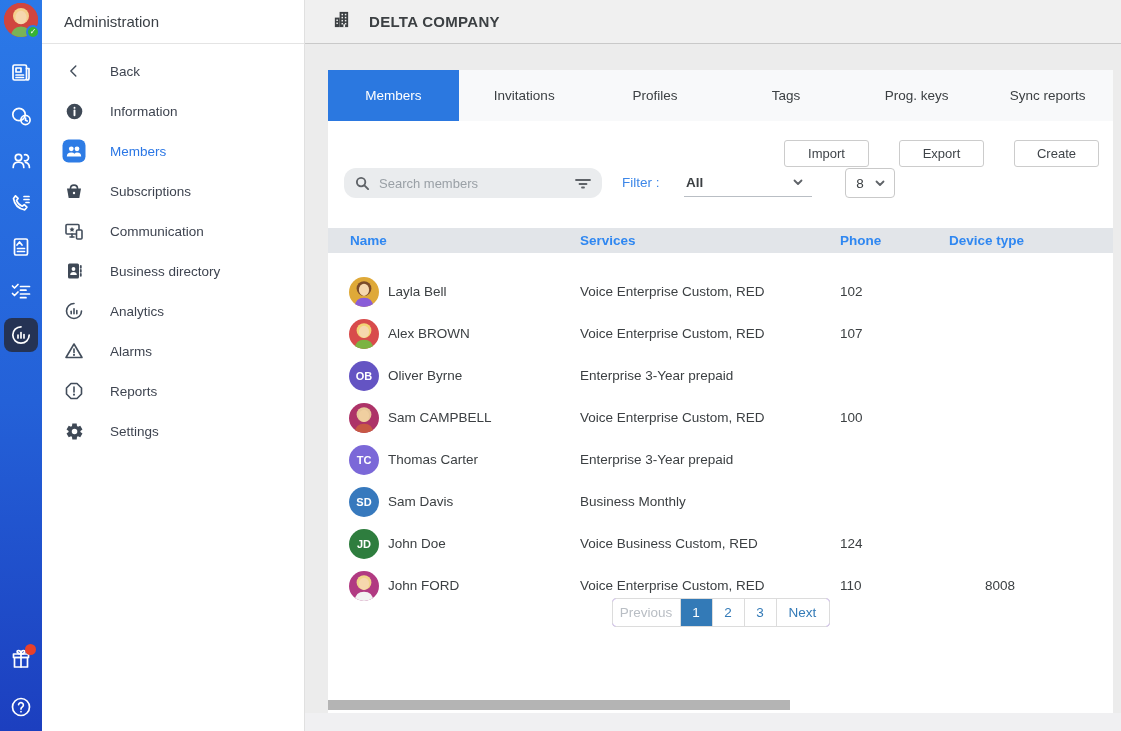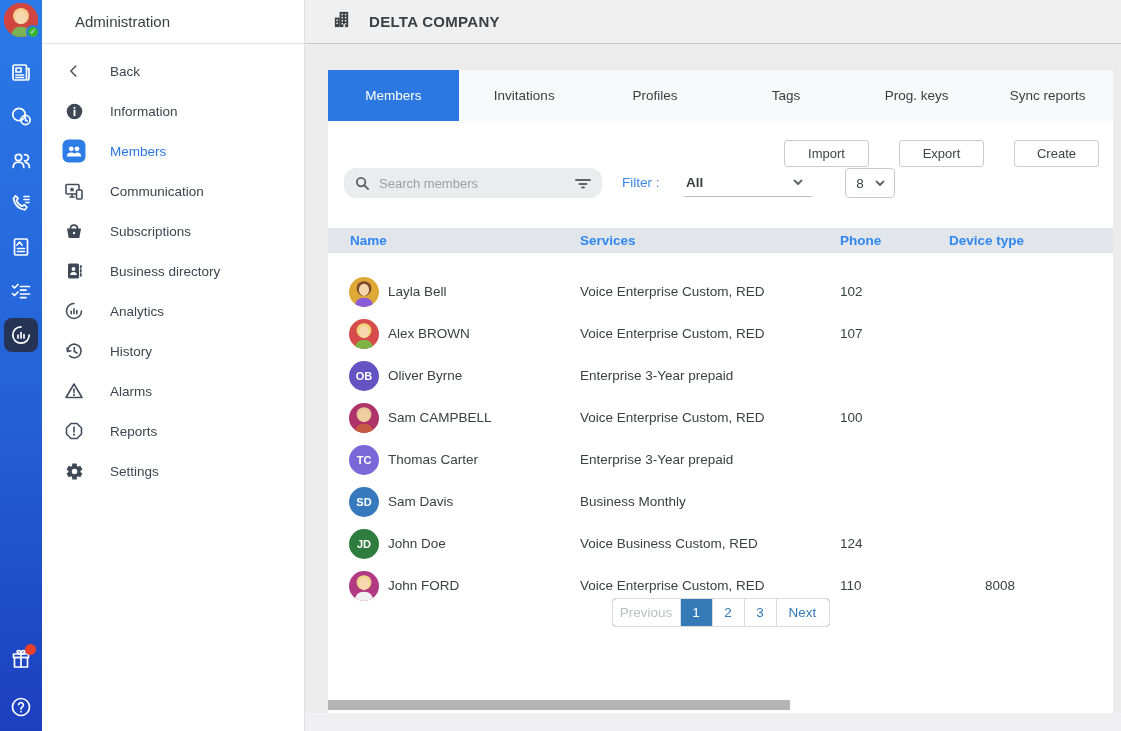--- a/index.html
+++ b/index.html
@@ -19,21 +19,21 @@
     stroke-linecap:round; stroke-linejoin:round; }
   .rail-sel { position:absolute; left:4px; top:318px; width:34px; height:34px;
     background:#253354; border-radius:8px; }
   .rail-sel svg { position:absolute; left:6px; top:6px; width:22px; height:22px; stroke:#fff; fill:none;
     stroke-width:1.7; stroke-linecap:round; stroke-linejoin:round; }
   .gift-dot { position:absolute; right:-4px; top:-4px; width:11px; height:11px; border-radius:50%; background:#e8402a; }
 
   
   .sidebar { position:absolute; left:42px; top:0; width:263px; height:731px; background:#fff;
     border-right:1px solid #e0e0e0; z-index:4; }
-  .sb-title { height:44px; line-height:44px; padding-left:33px; font-size:15px; font-weight:500;
+  .sb-title { height:44px; line-height:44px; padding-left:22px; font-size:15px; font-weight:500;
     color:#3b4046; border-bottom:1px solid #e4e4e4; }
   .sb-list { padding-top:7px; }
   .sb-item { height:40px; display:flex; align-items:center; padding-left:20px; cursor:pointer; }
   .sb-item .ic { width:24px; height:24px; display:flex; align-items:center; justify-content:center; }
   .sb-item .ic svg { stroke:#434e5c; fill:none; stroke-width:1.6; stroke-linecap:round; stroke-linejoin:round; }
   .sb-item .lbl { margin-left:24px; font-size:13.5px; color:#3e4450; }
   .sb-item.active .lbl { color:#2b77e5; }
 
   
   .main { position:absolute; left:305px; top:0; width:816px; height:731px; background:#ececec; }
@@ -230,38 +230,38 @@
         <circle cx="9.3" cy="9.8" r="2.4" fill="#fff" stroke="none"></circle>
             <circle cx="15" cy="9.8" r="2.4" fill="#fff" stroke="none"></circle>
         <path d="M4.8,17.5 q0,-4 4.5,-4 q2.2,0 3.2,1.2 q1,-1.2 2.5,-1.2 q4.2,0 4.2,4 z" fill="#fff" stroke="none"></path>
           </svg>
         </span>
       <span class="lbl">Members</span>
     </div>
     <div class="sb-item">
       <span class="ic">
         <svg width="20" height="20" viewBox="0 0 20 20">
+            <path d="M3,7.5 h14 l-1.7,9.5 h-10.6 z" fill="#3f4956" stroke="none"></path>
+        <path d="M6.5,7.5 c0,-4.5 7,-4.5 7,0" fill="none" stroke="#3f4956" stroke-width="1.7"></path>
+        <circle cx="10" cy="12" r="1.2" fill="#fff" stroke="none"></circle>
+          </svg>
+        </span>
+      <span class="lbl">Subscriptions</span>
+    </div>
+    <div class="sb-item">
+      <span class="ic">
+        <svg width="20" height="20" viewBox="0 0 20 20">
             <rect x="2" y="3.5" width="13" height="9.5" rx="1"></rect>
         <line x1="6" y1="16" x2="10" y2="16"></line>
             <line x1="8" y1="13" x2="8" y2="16"></line>
         <rect x="12.5" y="9" width="5.5" height="9" rx="1" fill="#fff"></rect>
         <path d="M8,6 l0.8,1.6 1.8,0.2 -1.3,1.2 0.3,1.8 -1.6,-0.9 -1.6,0.9 0.3,-1.8 -1.3,-1.2 1.8,-0.2 z" fill="#3f4956" stroke="none"></path>
           </svg>
         </span>
       <span class="lbl">Communication</span>
-    </div>
-    <div class="sb-item">
-      <span class="ic">
-        <svg width="20" height="20" viewBox="0 0 20 20">
-            <path d="M3,7.5 h14 l-1.7,9.5 h-10.6 z" fill="#3f4956" stroke="none"></path>
-        <path d="M6.5,7.5 c0,-4.5 7,-4.5 7,0" fill="none" stroke="#3f4956" stroke-width="1.7"></path>
-        <circle cx="10" cy="12" r="1.2" fill="#fff" stroke="none"></circle>
-          </svg>
-        </span>
-      <span class="lbl">Subscriptions</span>
     </div>
     <div class="sb-item">
       <span class="ic">
         <svg width="20" height="20" viewBox="0 0 20 20">
             <rect x="4" y="2.5" width="11" height="15" rx="1.5" fill="#3f4956" stroke="none"></rect>
         <circle cx="9.5" cy="8" r="1.9" fill="#fff" stroke="none"></circle>
             <path d="M6.2,14 q0,-3 3.3,-3 q3.3,0 3.3,3 z" fill="#fff" stroke="none"></path>
         <line x1="16.8" y1="5" x2="16.8" y2="6.8" stroke-width="1.8"></line>
             <line x1="16.8" y1="9" x2="16.8" y2="10.8" stroke-width="1.8"></line>
             <line x1="16.8" y1="13" x2="16.8" y2="14.8" stroke-width="1.8"></line>
@@ -272,30 +272,20 @@
     <div class="sb-item">
       <span class="ic">
         <svg width="20" height="20" viewBox="0 0 20 20">
             <path d="M10,2.5 a7.5,7.5 0 1 0 7.5,7.5"></path>
         <line x1="7.2" y1="12.8" x2="7.2" y2="10.2"></line>
             <line x1="10" y1="12.8" x2="10" y2="7.8"></line>
             <line x1="12.8" y1="12.8" x2="12.8" y2="9.5"></line>
           </svg>
         </span>
       <span class="lbl">Analytics</span>
-    </div>
-    <div class="sb-item">
-      <span class="ic">
-        <svg width="20" height="20" viewBox="0 0 20 20">
-            <path d="M3.5,10 a6.8,6.8 0 1 1 2,4.8"></path>
-        <polyline points="3,7.2 3.6,10.4 6.8,9.8"></polyline>
-            <polyline points="10.3,6.5 10.3,10.5 13,12"></polyline>
-          </svg>
-        </span>
-      <span class="lbl">History</span>
     </div>
     <div class="sb-item">
       <span class="ic">
         <svg width="20" height="20" viewBox="0 0 20 20">
             <path d="M10,3 L18,16.5 H2 Z"></path>
         <line x1="10" y1="8" x2="10" y2="11.5"></line>
             <line x1="10" y1="13.8" x2="10" y2="13.9" stroke-width="2"></line>
           </svg>
         </span>
       <span class="lbl">Alarms</span>

